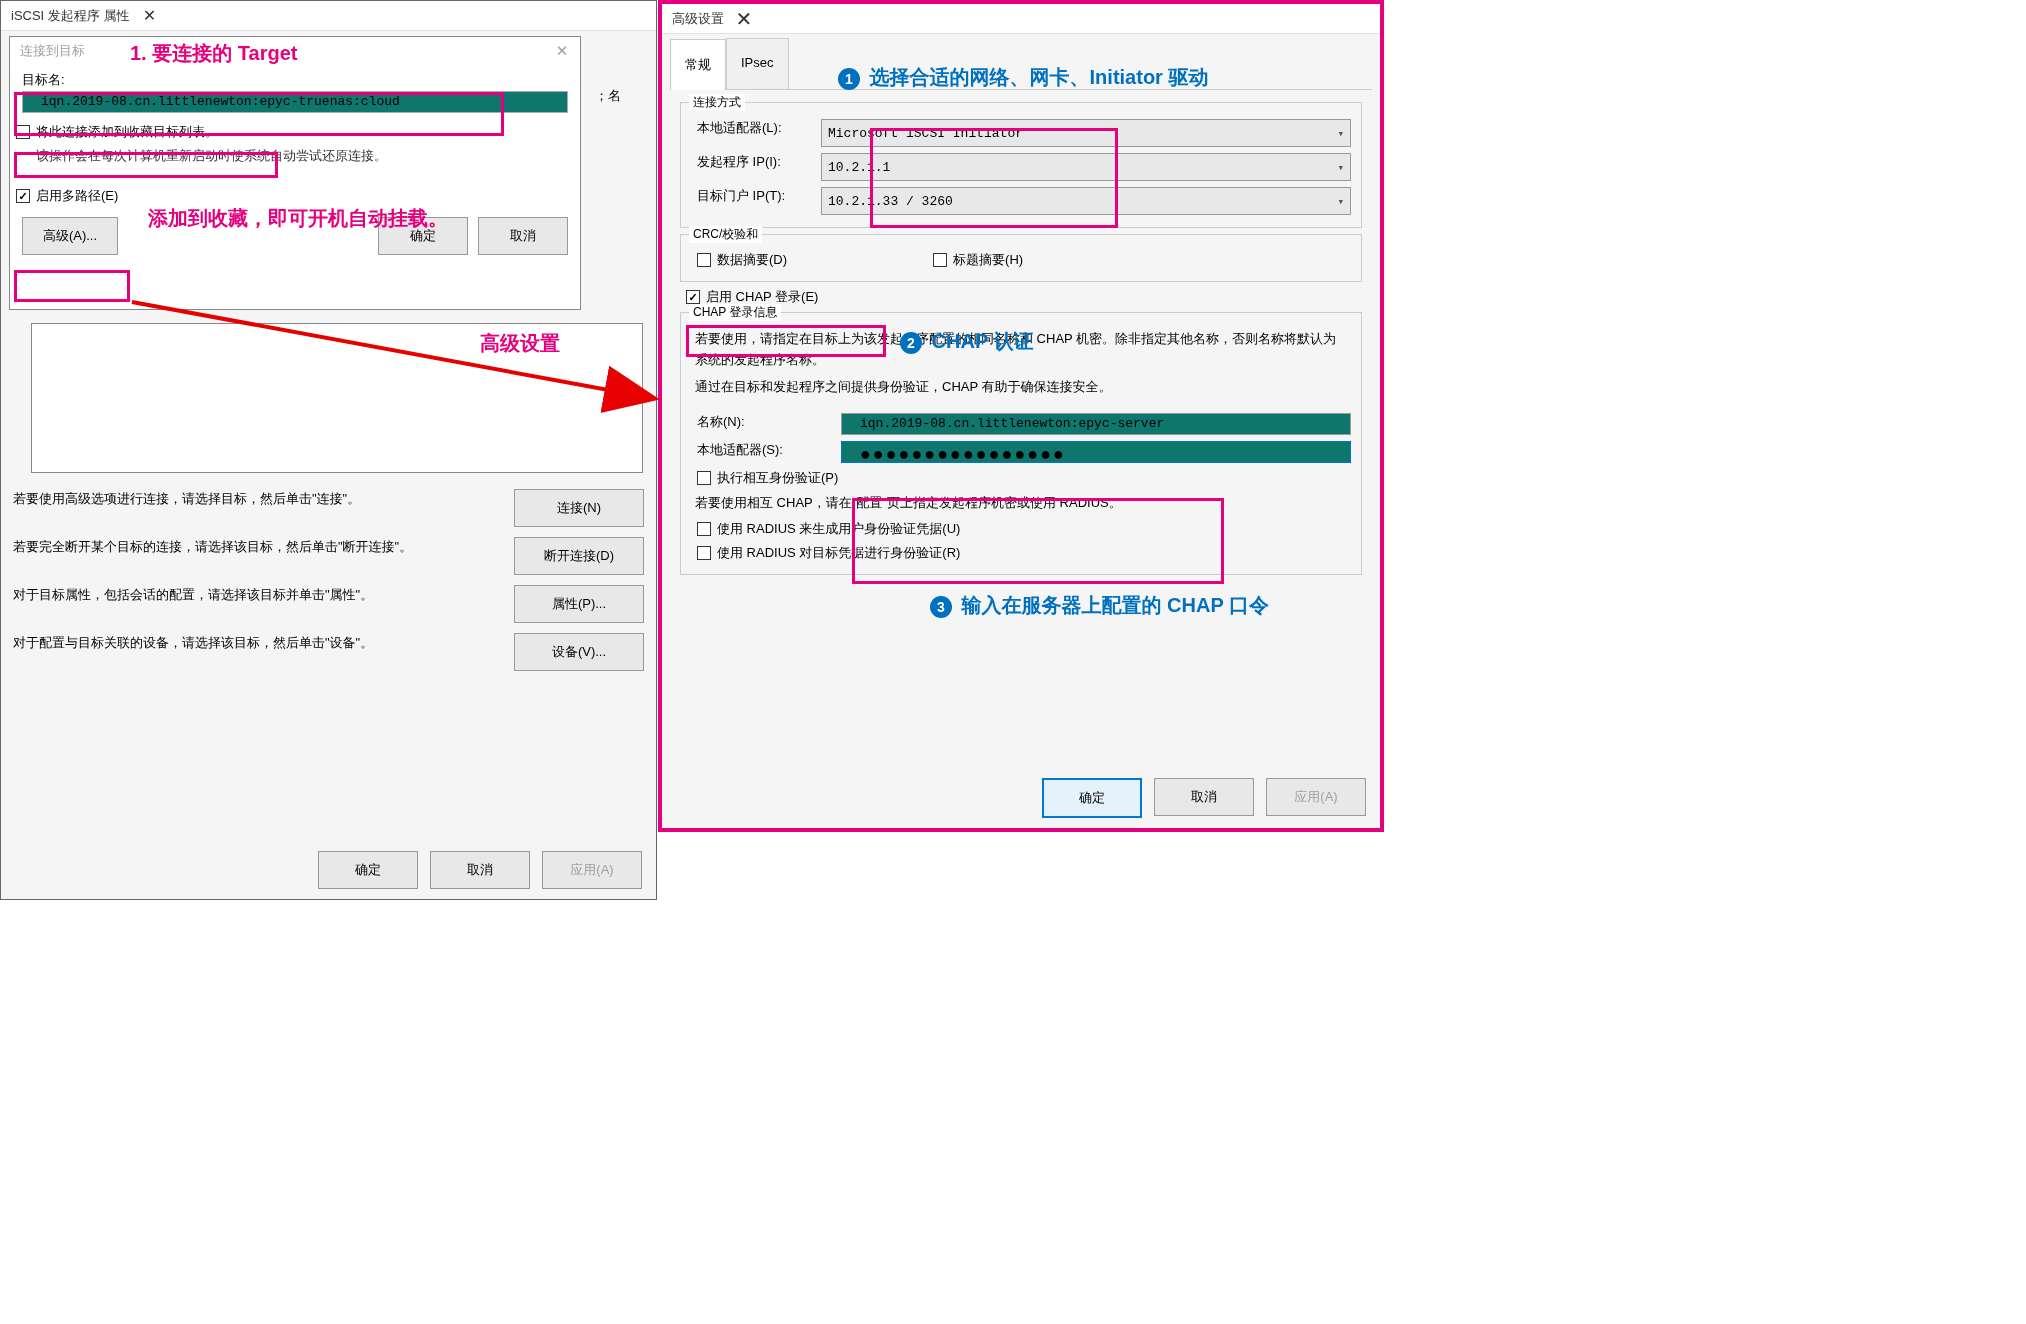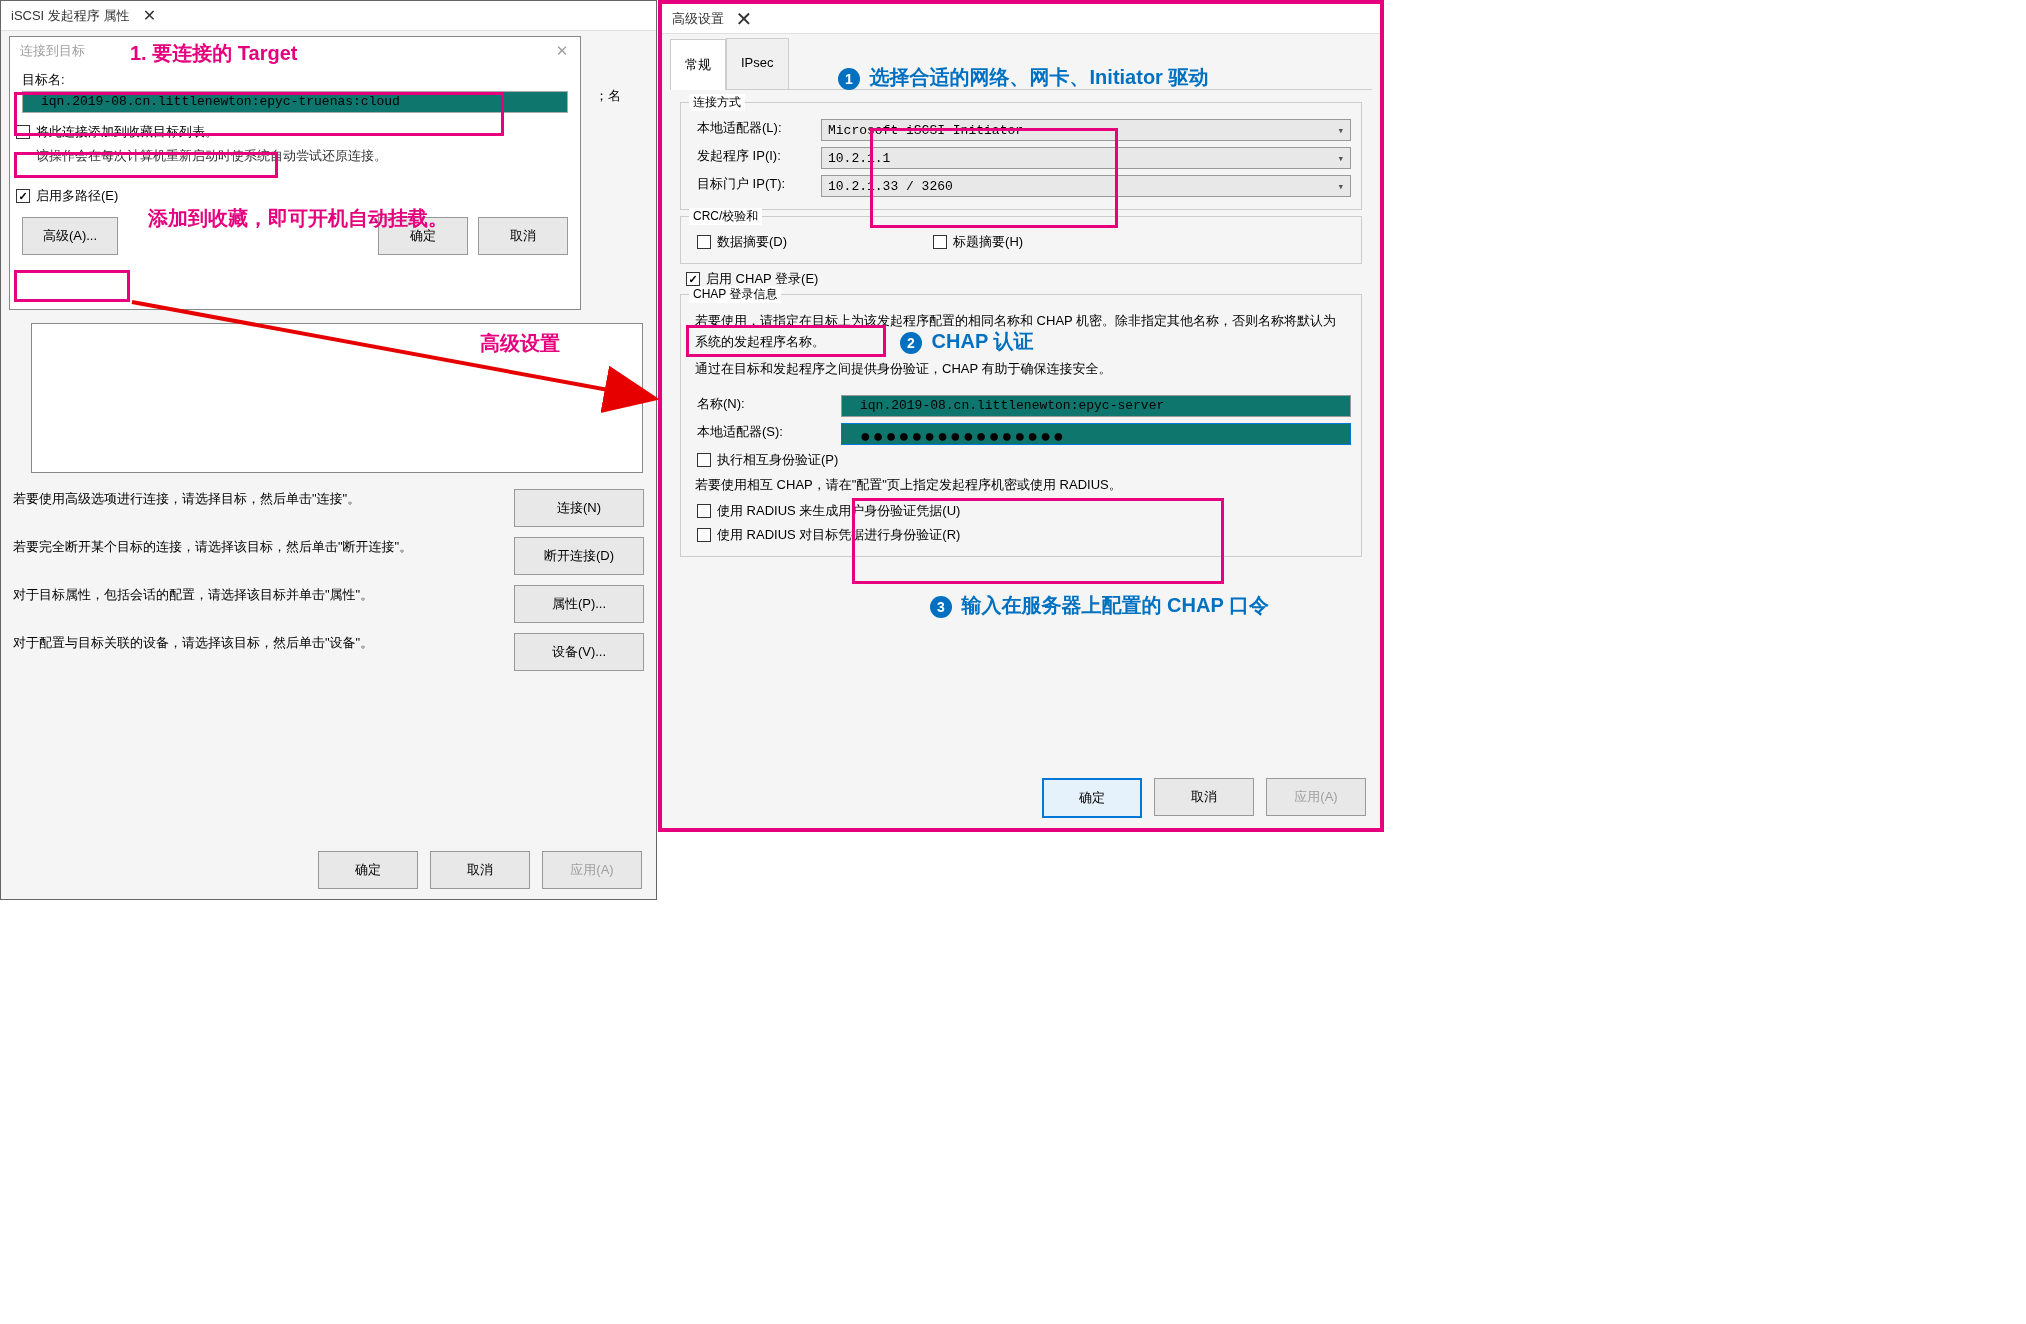--- a/index.html
+++ b/index.html
@@ -69,21 +69,21 @@
     background: #0f766e;
     padding: 2px 18px;
     height: 22px;
     flex: 1;
     font-size: 13px;
   }
   .dropdown {
     border: 1px solid #999;
     background: #e8e8e8;
     padding: 2px 6px;
-    height: 22px;
+    height: 28px;
     flex: 1;
     display: flex;
     align-items: center;
     justify-content: space-between;
     font-size: 13px;
   }
   .chev { color:#555; font-size:11px;}
   .btn {
     border: 1px solid #999;
     background: #e8e8e8;

